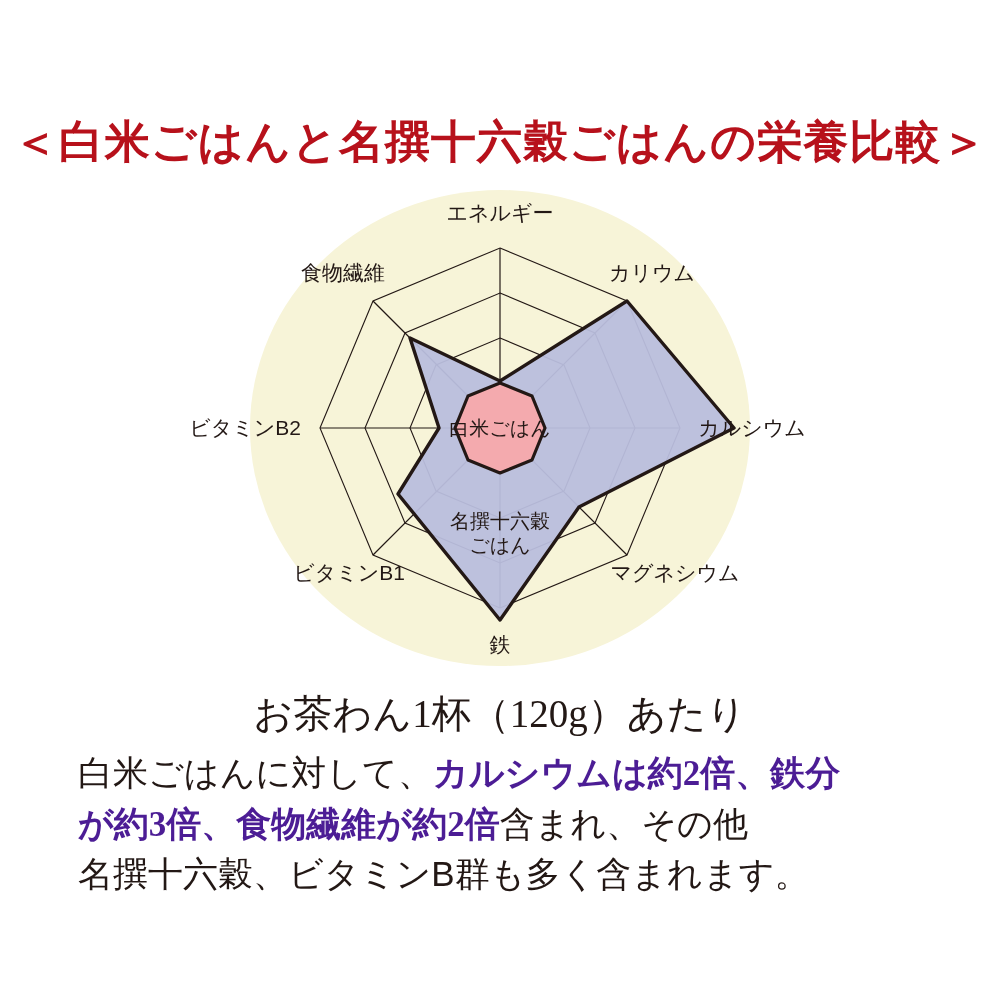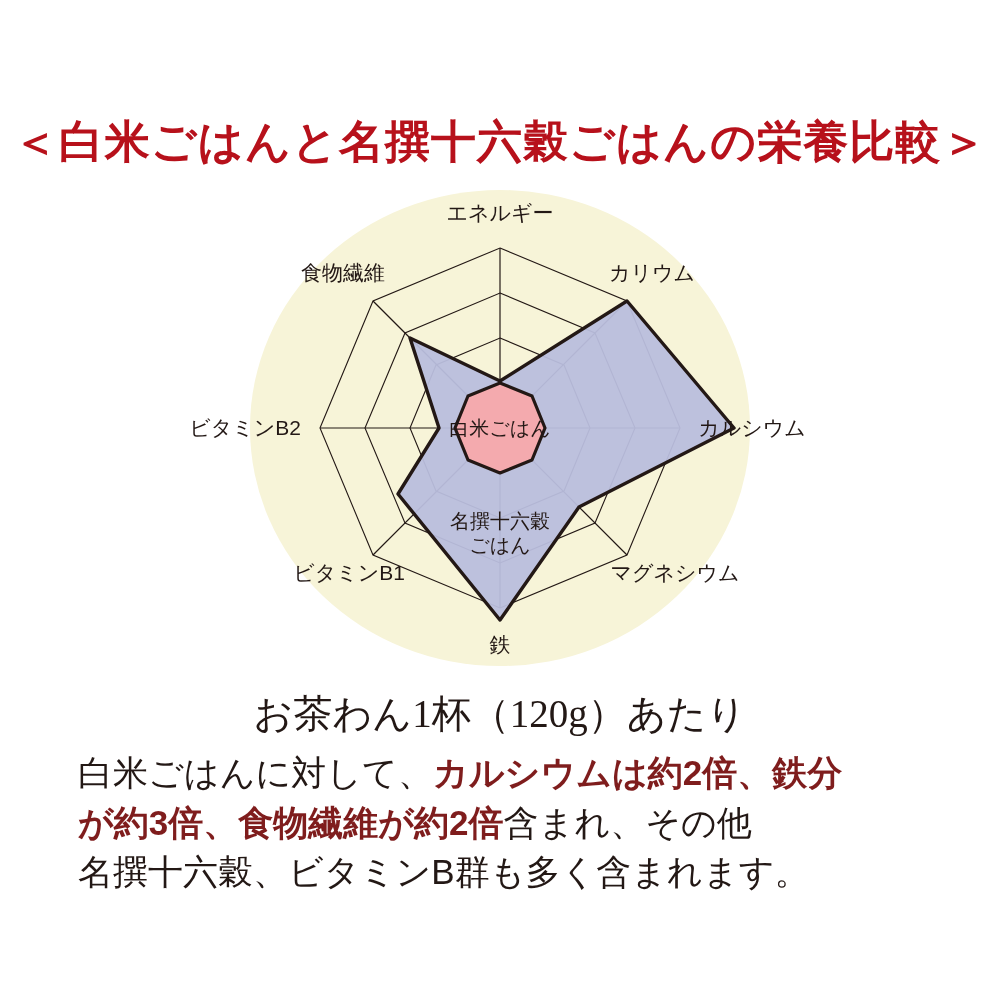--- a/index.html
+++ b/index.html
@@ -58,22 +58,23 @@
     position: absolute;
     top: 748px;
     left: 78px;
     width: 870px;
     font-size: 35px;
     line-height: 1.42;
     color: #231815;
     letter-spacing: 0px;
   }
   .summary .em {
-    color: #7f1d1d;
+    color: #4c1d95;
     font-weight: bold;
+    font-family: Liberation Serif, serif;
   }
   .lbl {
     font-family: "Liberation Sans", sans-serif;
     font-size: 21px;
     fill: #231815;
   }
   .inner-lbl {
     font-family: "Liberation Sans", sans-serif;
     font-size: 20px;
     fill: #231815;

